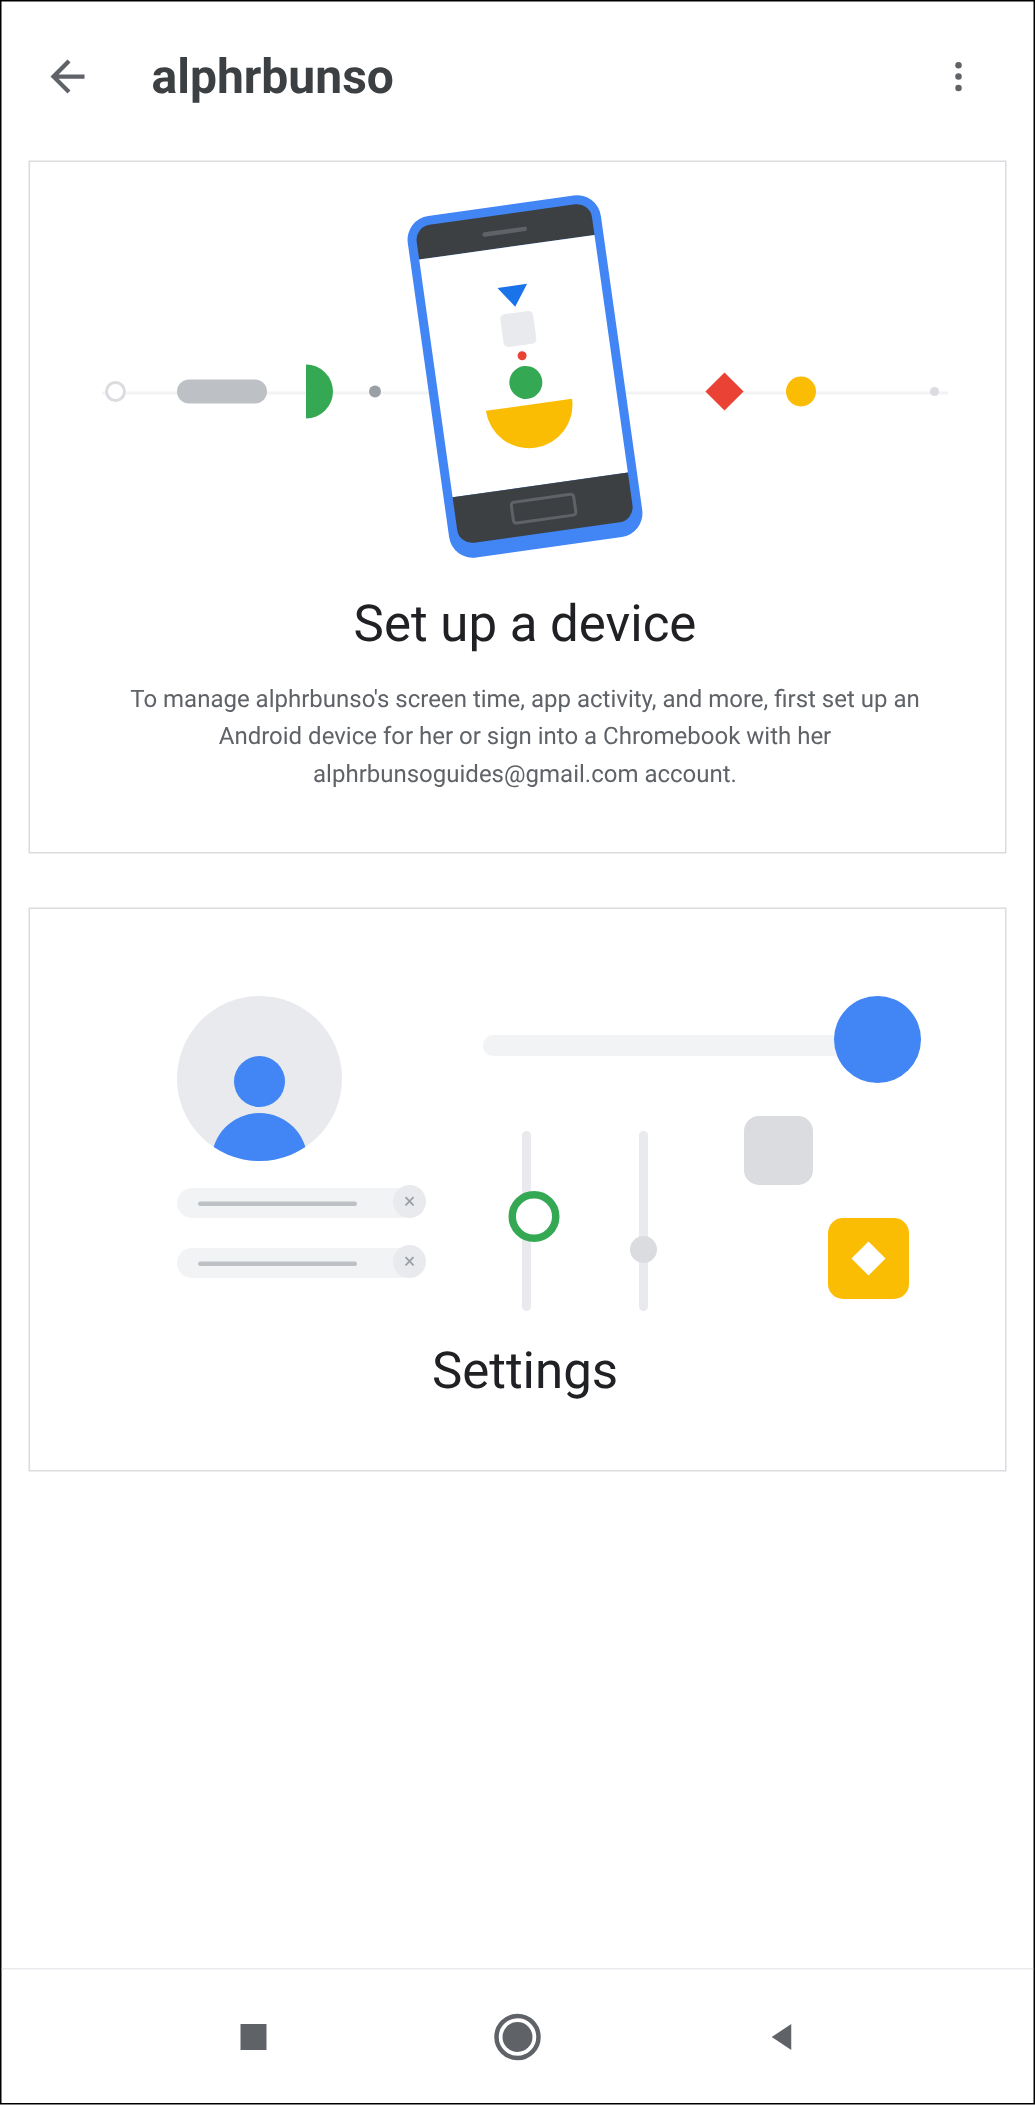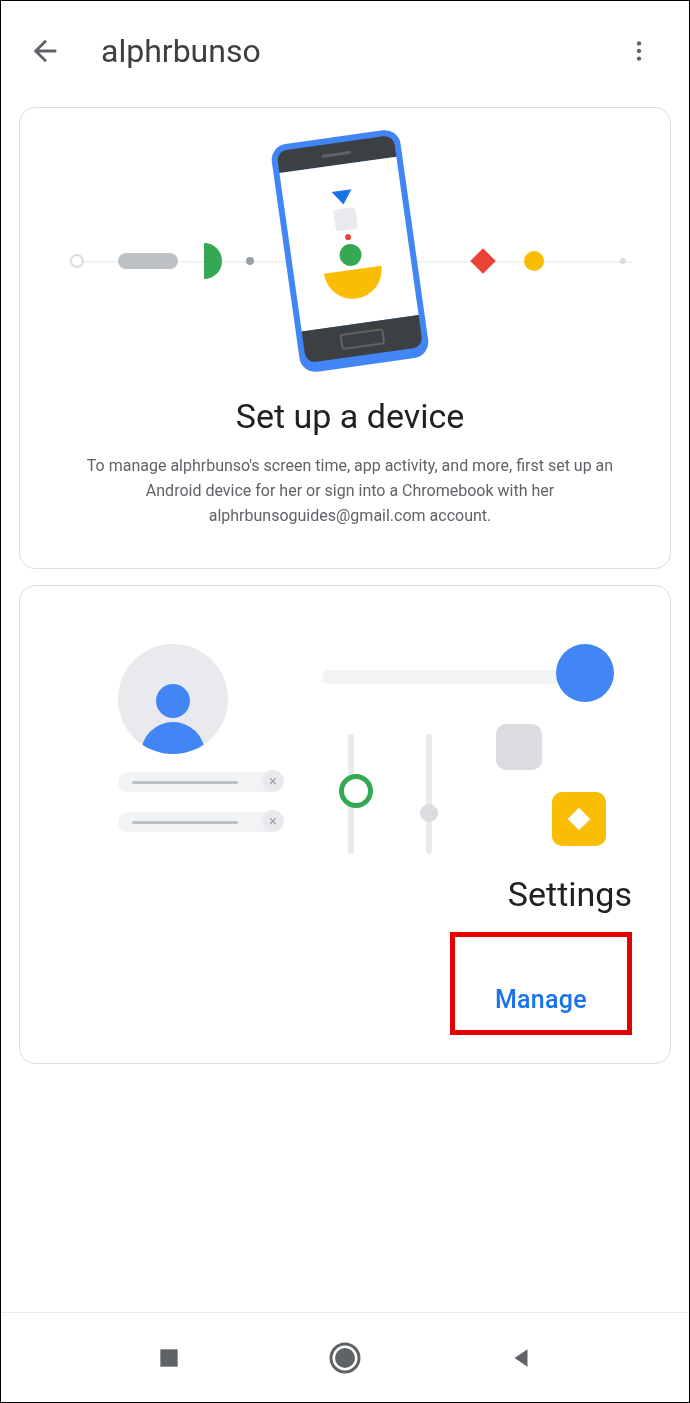--- a/index.html
+++ b/index.html
@@ -23,41 +23,41 @@
     height: 40px;
     display: flex;
     align-items: center;
     justify-content: center;
     cursor: pointer;
   }
   .title {
     font-size: 32px;
     color: #3c4043;
     margin-left: 36px;
-    font-weight: 400;
+    font-weight: 700;
   }
   .menu-btn {
     position: absolute;
     right: 30px;
     top: 30px;
     width: 40px;
     height: 40px;
     display: flex;
     align-items: center;
     justify-content: center;
     cursor: pointer;
   }
   .content {
     padding: 6px 18px 0 18px;
   }
   .card {
     border: 1px solid #dadce0;
-    border-radius: 16px;
+    border-radius: 0;
     padding: 28px 38px 40px 48px;
-    margin-bottom: 16px;
+    margin-bottom: 36px;
     text-align: center;
   }
   .card-illustration {
     height: 250px;
     display: flex;
     align-items: center;
     justify-content: center;
     position: relative;
     margin-bottom: 10px;
   }
@@ -213,41 +213,38 @@
             <div class="ps-bowl"></div>
           </div>
           <div class="phone-bot"></div>
         </div>
       </div>
     </div>
     <div class="card-title">Set up a device</div>
     <div class="card-desc">To manage alphrbunso's screen time, app activity, and more, first set up an Android device for her or sign into a Chromebook with her alphrbunsoguides@gmail.com account.</div>
   </div>
 
-  <div class="card" style="padding-bottom:28px;text-align:right;">
+  <div class="card" style="padding-bottom:28px;">
     <div class="card-illustration">
       <div class="illus2">
         <div class="avatar">
           <div class="avatar-head"></div>
           <div class="avatar-body"></div>
         </div>
         <div class="slider-track"></div>
         <div class="slider-knob"></div>
         <div class="pill-row pill1"></div>
         <div class="pill-row pill2"></div>
         <div class="vslider vs1"></div>
         <div class="vslider vs2"></div>
         <div class="gray-sq"></div>
         <div class="yellow-sq"></div>
       </div>
     </div>
     <div class="card-title">Settings</div>
-    <div class="highlight-box">
-      <div class="manage-btn">Manage</div>
-    </div>
   </div>
 
 </div>
 
 <div class="navbar">
   <div class="nav-btn">
     <svg width="26" height="26" viewBox="0 0 24 24">
         <rect x="4" y="4" width="16" height="16" fill="#5f6368"></rect>
       </svg>
   </div>

